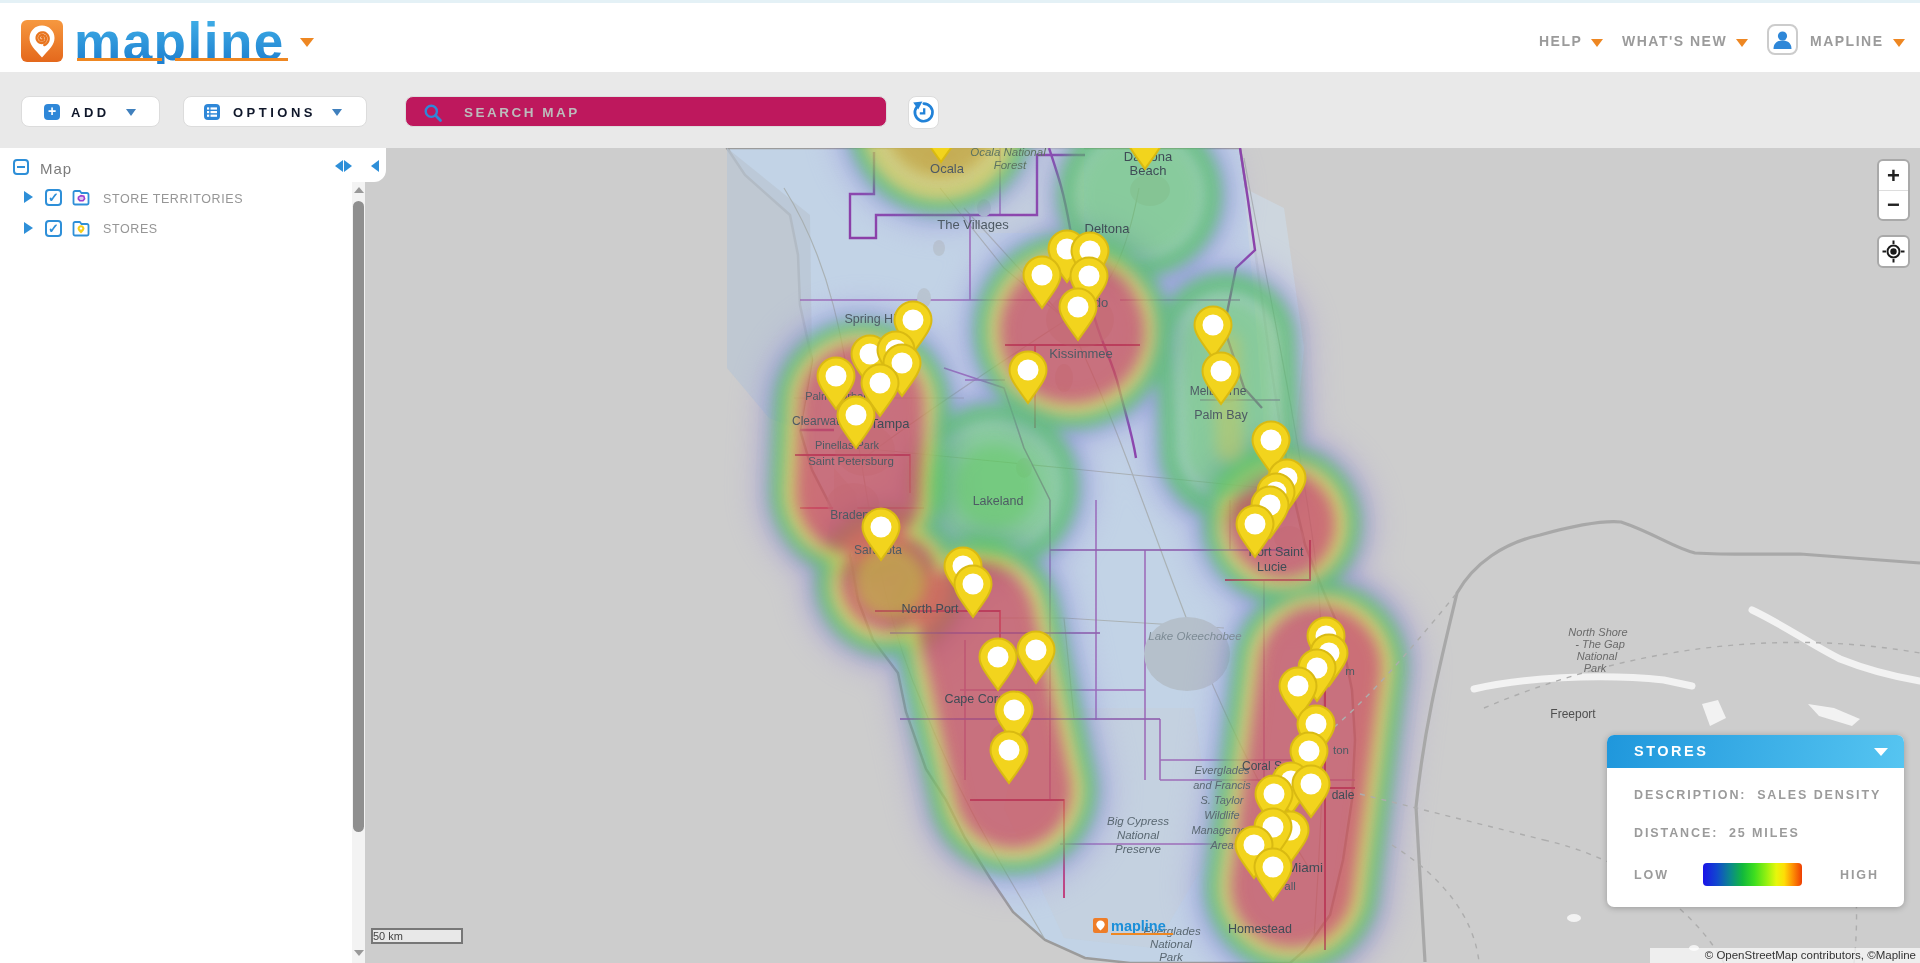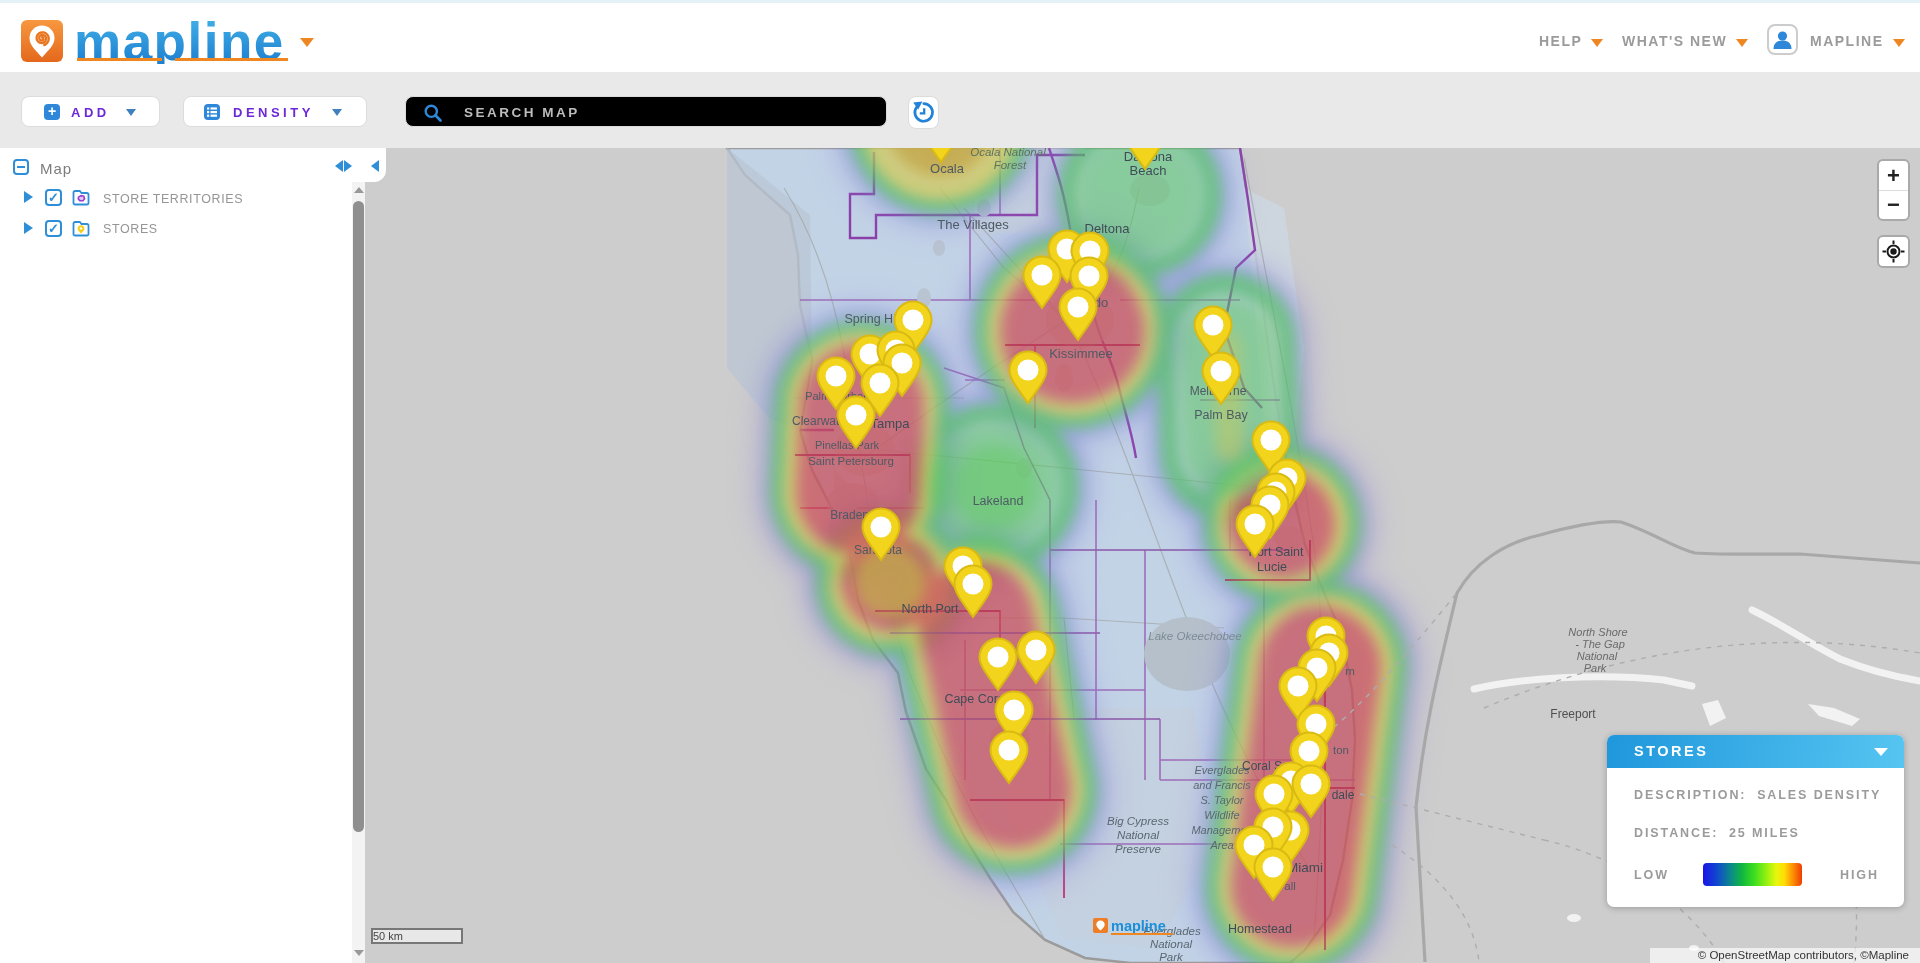--- a/index.html
+++ b/index.html
@@ -14,23 +14,23 @@
 #lgu1{left:77px;width:85px}
 #lgu2{left:175px;width:113px}
 #lgtri{left:300px;top:38px;width:0;height:0;border-left:7px solid transparent;border-right:7px solid transparent;border-top:9px solid #ee8722}
 .nav{top:33px;font-size:14px;font-weight:bold;color:#9b9b9b;letter-spacing:1.5px;white-space:nowrap}
 .otri{display:inline-block;width:0;height:0;border-left:6px solid transparent;border-right:6px solid transparent;border-top:8px solid #ee8722;margin-left:9px;vertical-align:-1px}
 #userbox{left:1767px;top:24px;width:31px;height:31px;border:2px solid #cccccc;border-radius:8px;background:#fff}
 
 #toolbar{left:0;top:72px;width:1920px;height:76px;background:#e9e9e9}
 .tbtn{position:absolute;top:96px;height:31px;background:#fff;border:1px solid #dcdcdc;border-radius:8px}
 .bico{position:absolute;width:16px;height:16px;border-radius:4px;background:#2e87d8;color:#fff;text-align:center;line-height:15px;font-size:14px;font-weight:bold}
-.blabel{position:absolute;font-size:13px;font-weight:bold;color:#6d28d9;letter-spacing:3.5px;top:8px}
+.blabel{position:absolute;font-size:13px;font-weight:bold;color:#0f172a;letter-spacing:3.5px;top:8px}
 .btri{position:absolute;width:0;height:0;border-left:5.5px solid transparent;border-right:5.5px solid transparent;border-top:7px solid #4080bd;top:12px}
-#search{left:405px;top:96px;width:482px;height:31px;background:#000000;border:1px solid #dcdcdc;border-radius:8px}
+#search{left:405px;top:96px;width:482px;height:31px;background:#be185d;border:1px solid #dcdcdc;border-radius:8px}
 #searchph{left:58px;top:8px;font-size:13.5px;font-weight:bold;color:#bcbcbc;letter-spacing:2.5px;position:absolute}
 #histbtn{left:908px;top:96px;width:31px;height:33px;background:#fff;border:1px solid #dcdcdc;border-radius:8px}
 
 #sidebar{left:0;top:148px;width:352px;height:815px;background:#fff}
 #sbtab{left:352px;top:148px;width:34px;height:34px;background:#fff;border-radius:0 0 12px 0}
 #sbtrack{left:352px;top:182px;width:13px;height:781px;background:#f3f3f3}
 #sbthumb{left:353px;top:201px;width:11px;height:631px;background:#8f8f8f;border-radius:6px}
 .sarr{width:0;height:0;position:absolute}
 #minusbox{left:13px;top:159px;width:16px;height:16px;border:2px solid #2e8fd8;border-radius:4px;background:#fff}
 #minusbox div{position:absolute;left:2px;top:5px;width:8px;height:2px;background:#2e8fd8}
@@ -49,21 +49,21 @@
 
 .scbox{position:absolute;background:rgba(255,255,255,.55);border:2px solid #777;font-size:11px;color:#444;text-align:left;line-height:12px}
 
 #stpanel{left:1607px;top:735px;width:297px;height:172px;background:#fff;border-radius:7px;box-shadow:0 1px 6px rgba(0,0,0,.25)}
 #sthead{left:0;top:0;width:297px;height:33px;border-radius:7px 7px 0 0;background:linear-gradient(100deg,#1f97dc,#56c5f1);position:absolute}
 #sthead span{position:absolute;left:27px;top:8px;color:#fff;font-size:14.5px;font-weight:bold;letter-spacing:2.5px}
 #sthead .wtri{position:absolute;right:16px;top:13px;width:0;height:0;border-left:7px solid transparent;border-right:7px solid transparent;border-top:8px solid #fff}
 .strow{position:absolute;left:27px;font-size:12.5px;font-weight:bold;color:#9b9b9b;letter-spacing:1.9px;white-space:nowrap}
 #stbar{position:absolute;left:96px;top:128px;width:99px;height:23px;border-radius:4px;background:linear-gradient(90deg,#1b13e8 0%,#1147cf 14%,#0b8a8a 28%,#12b93c 40%,#3ede1f 52%,#93f011 64%,#e6f70c 74%,#fede06 82%,#fd8d04 91%,#ee3e03 100%)}
 
-#attrib{left:1650px;top:948px;width:270px;height:15px;background:rgba(255,255,255,.65);font-size:11.5px;color:#333;text-align:right;padding-right:11px;line-height:14px}
+#attrib{left:1650px;top:948px;width:270px;height:15px;background:rgba(255,255,255,.65);font-size:11.5px;color:#333;text-align:right;padding-right:4px;line-height:14px}
 
 #wmark{left:1093px;top:917px;width:90px;height:20px}
 </style>
 </head>
 <body>
 <div class="abs" id="topstrip"></div>
 <div class="abs" id="header"></div>
 <div class="abs" id="map"><svg id="mapsvg" width="1556" height="815" viewBox="0 0 1556 815" xmlns="http://www.w3.org/2000/svg">
 <defs>
 <filter id="hb7" x="-35%" y="-35%" width="170%" height="170%">
@@ -403,21 +403,21 @@
 <div class="tbtn" style="left:183px;width:184px">
   <svg class="abs" style="left:20px;top:7px" width="16" height="16" viewBox="0 0 16 16">
       <rect width="16" height="16" rx="4" fill="#2e87d8"></rect>
       <rect x="3" y="3.4" width="2.2" height="2.2" fill="#fff"></rect>
       <rect x="6.5" y="3.4" width="6.5" height="2.2" fill="#fff"></rect>
       <rect x="3" y="7" width="2.2" height="2.2" fill="#fff"></rect>
       <rect x="6.5" y="7" width="6.5" height="2.2" fill="#fff"></rect>
       <rect x="3" y="10.6" width="2.2" height="2.2" fill="#fff"></rect>
       <rect x="6.5" y="10.6" width="6.5" height="2.2" fill="#fff"></rect>
     </svg>
-  <div class="blabel" style="left:49px">DENSITY</div>
+  <div class="blabel" style="left:49px">OPTIONS</div>
   <div class="btri" style="left:148px"></div>
 </div>
 <div class="abs" id="search">
   <svg class="abs" style="left:17px;top:6px" width="20" height="20" viewBox="0 0 20 20">
       <circle cx="8.3" cy="8.3" r="5.6" fill="none" stroke="#2e87d8" stroke-width="2.4"></circle>
       <line x1="12.6" y1="12.6" x2="17.5" y2="17.5" stroke="#2e87d8" stroke-width="2.8" stroke-linecap="round"></line>
     </svg>
   <div id="searchph">SEARCH MAP</div>
 </div>
 <div class="abs" id="histbtn"><svg width="29" height="31" viewBox="0 0 29 31">

